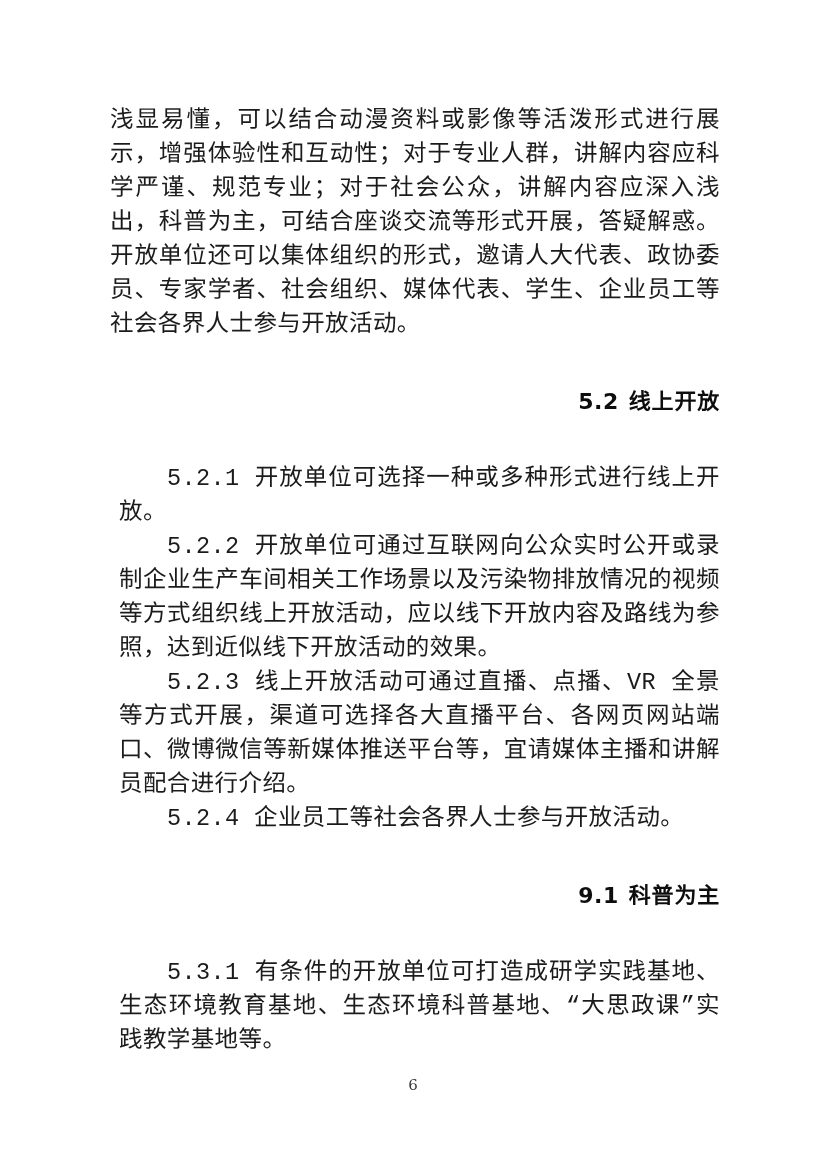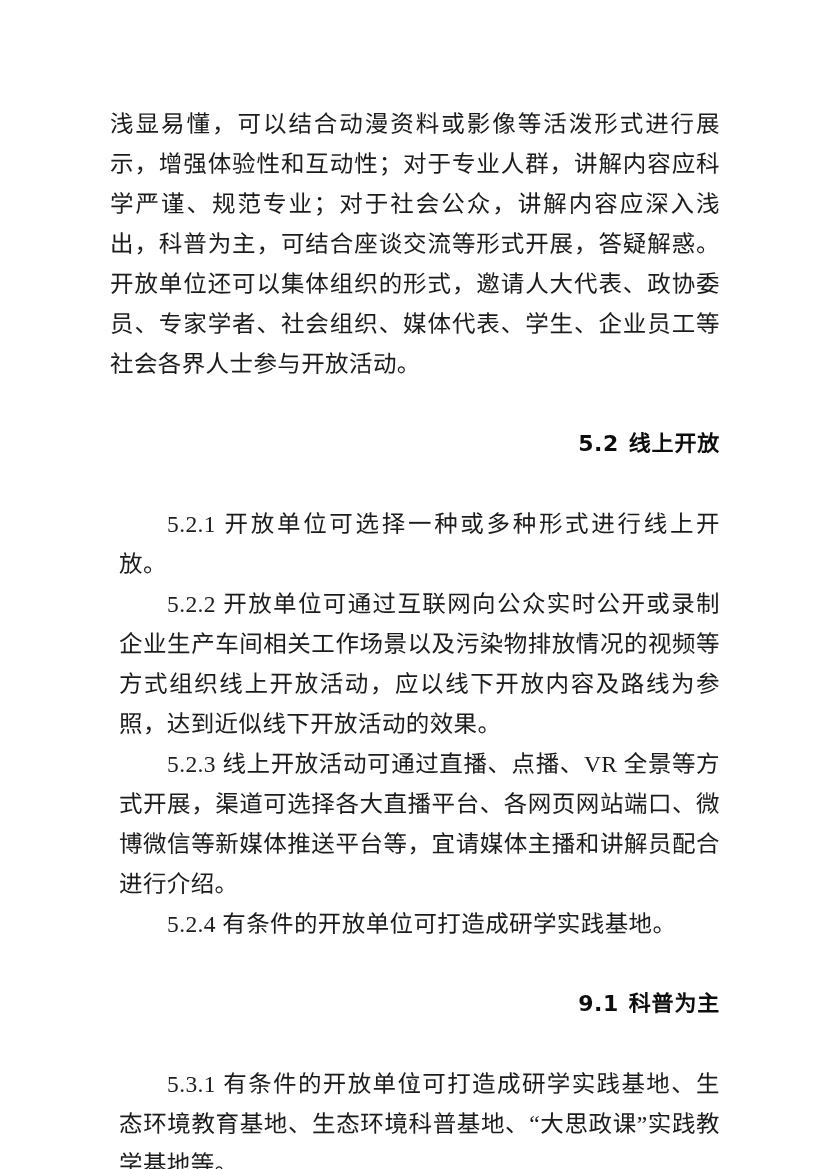--- a/index.html
+++ b/index.html
@@ -21,23 +21,23 @@
 
   .content {
     position: absolute;
     left: 110px;
     top: 104px;
     width: 610px;
   }
 
   
   .para {
-    font-family: Liberation Serif, serif;
+    font-family: Liberation Mono, monospace;
     font-size: 23.5px;
-    line-height: 40px;
+    line-height: 34px;
     color: #1b1b1b;
     text-align: justify;
     text-justify: inter-ideograph;
     text-indent: 0;
     margin: 0;
     letter-spacing: 0.4px;
     font-weight: 400;
     white-space: pre-wrap;
     word-break: break-all;
   }
@@ -102,21 +102,21 @@
     <h2 class="heading">
       <span class="num">5.2</span><span class="ttl">线上开放</span>
     </h2>
 
     <p class="para first-indent">5.2.1 开放单位可选择一种或多种形式进行线上开放。</p>
 
     <p class="para first-indent">5.2.2 开放单位可通过互联网向公众实时公开或录制企业生产车间相关工作场景以及污染物排放情况的视频等方式组织线上开放活动，应以线下开放内容及路线为参照，达到近似线下开放活动的效果。</p>
 
     <p class="para first-indent">5.2.3 线上开放活动可通过直播、点播、VR 全景等方式开展，渠道可选择各大直播平台、各网页网站端口、微博微信等新媒体推送平台等，宜请媒体主播和讲解员配合进行介绍。</p>
 
-    <p class="para first-indent">5.2.4 有条件的开放单位可打造成研学实践基地。</p>
+    <p class="para first-indent">5.2.4 企业员工等社会各界人士参与开放活动。</p>
 
     <h2 class="heading">
       <span class="num">9.1</span><span class="ttl">科普为主</span>
     </h2>
 
     <p class="para first-indent">5.3.1 有条件的开放单位可打造成研学实践基地、生态环境教育基地、生态环境科普基地、“大思政课”实践教学基地等。</p>
 
   </div>
 
   <div class="footer">

